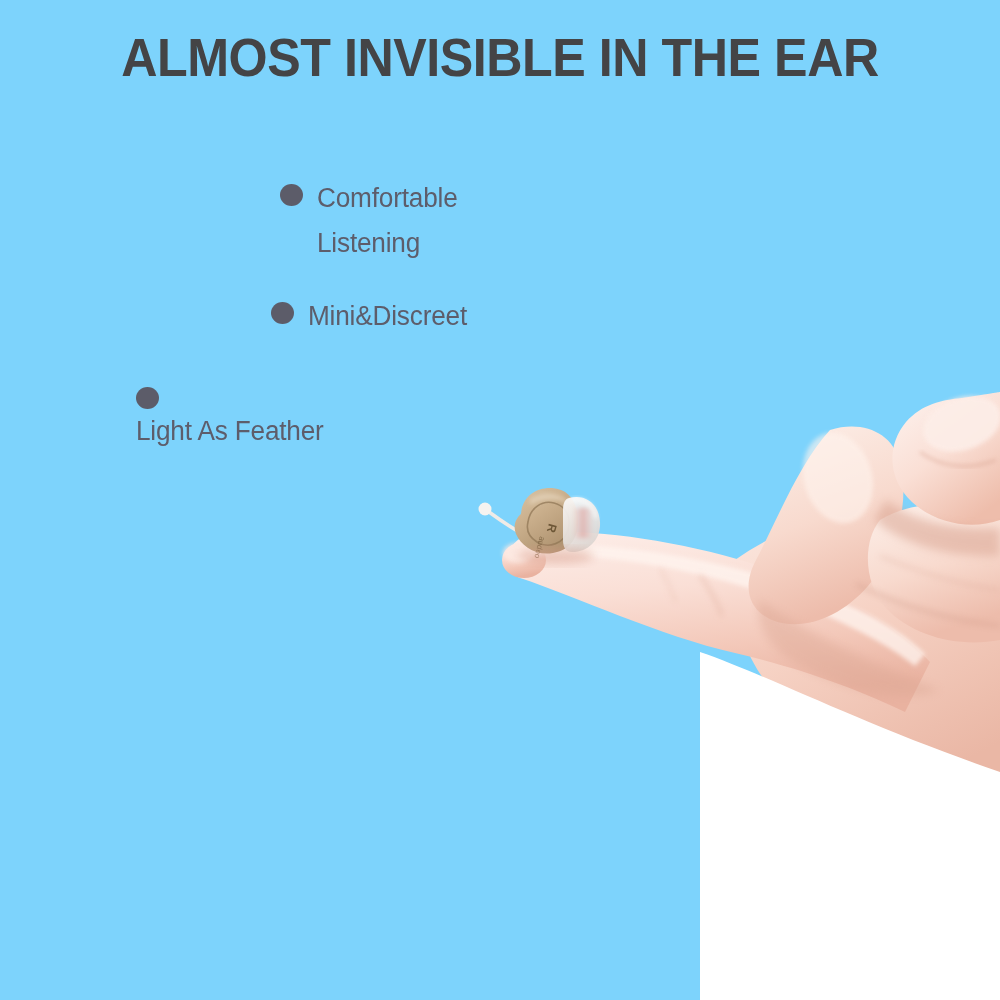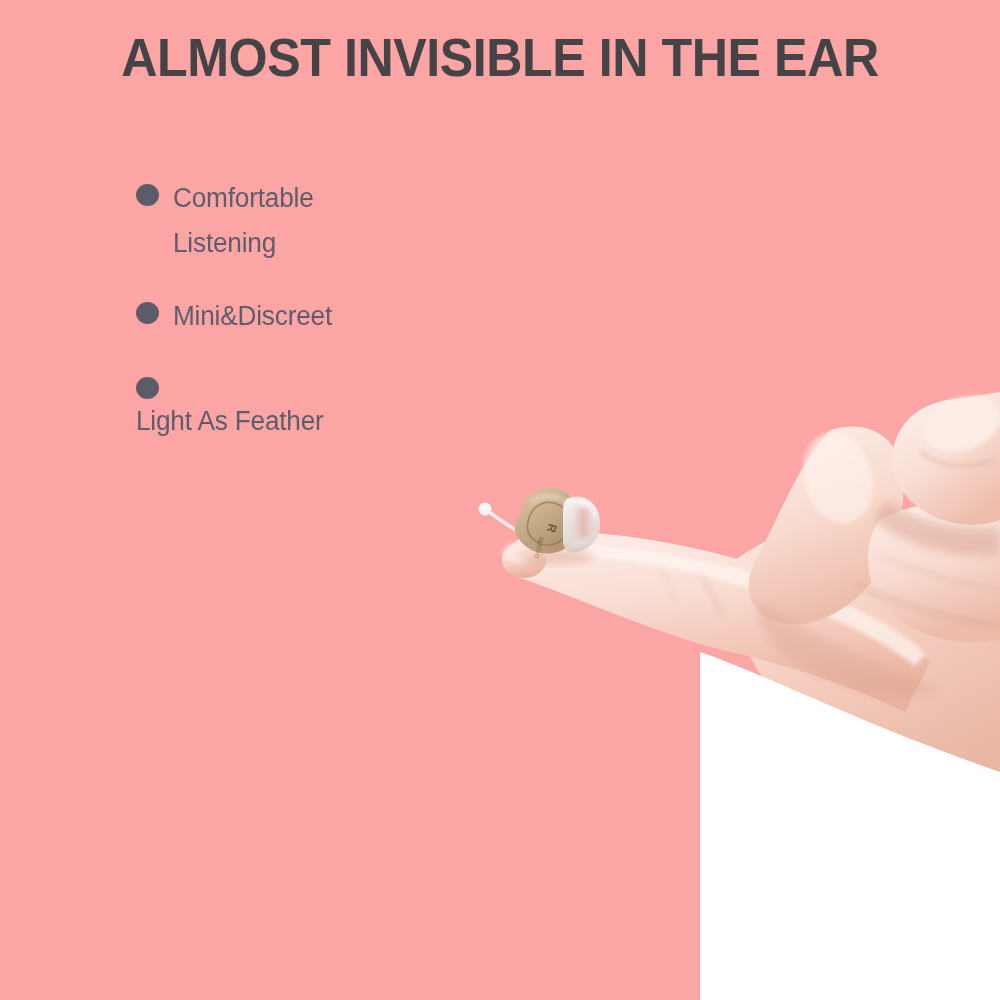--- a/index.html
+++ b/index.html
@@ -4,21 +4,21 @@
 <style>
   html, body {
     margin: 0;
     padding: 0;
     background: #ffffff;
   }
   #stage {
     position: relative;
     width: 1000px;
     height: 1000px;
-    background: #fca5a5;
+    background: #7dd3fc;
     overflow: hidden;
     font-family: "Liberation Sans", sans-serif;
   }
 
   
   #headline {
     position: absolute;
     top: 26px;
     left: 0;
     width: 1000px;
@@ -57,22 +57,22 @@
   .feature-text {
     font-family: "Liberation Sans", sans-serif;
     font-size: 27px;
     line-height: 45px;
     color: #5d5d6b;
     letter-spacing: -0.2px;
     transform: scaleX(0.97);
     transform-origin: 0 50%;
     white-space: pre-line;
   }
-  .feature-row.r0 { margin-bottom: 28px; }
-  .feature-row.r1 { margin-bottom: 30px; }
+  .feature-row.r0 { margin-bottom: 28px; justify-content: center; }
+  .feature-row.r1 { margin-bottom: 40px; justify-content: center; }
   .feature-row.r2 { margin-bottom: 27px; }
   .feature-row.r3 { margin-bottom: 56px; }
   .feature-row.r4 { margin-bottom: 62px; flex-direction: column; }
   .feature-row.r5 .feature-text {
     font-size: 26px;
     transform: scaleX(0.93);
     margin-left: 4px;
   }
 
   

